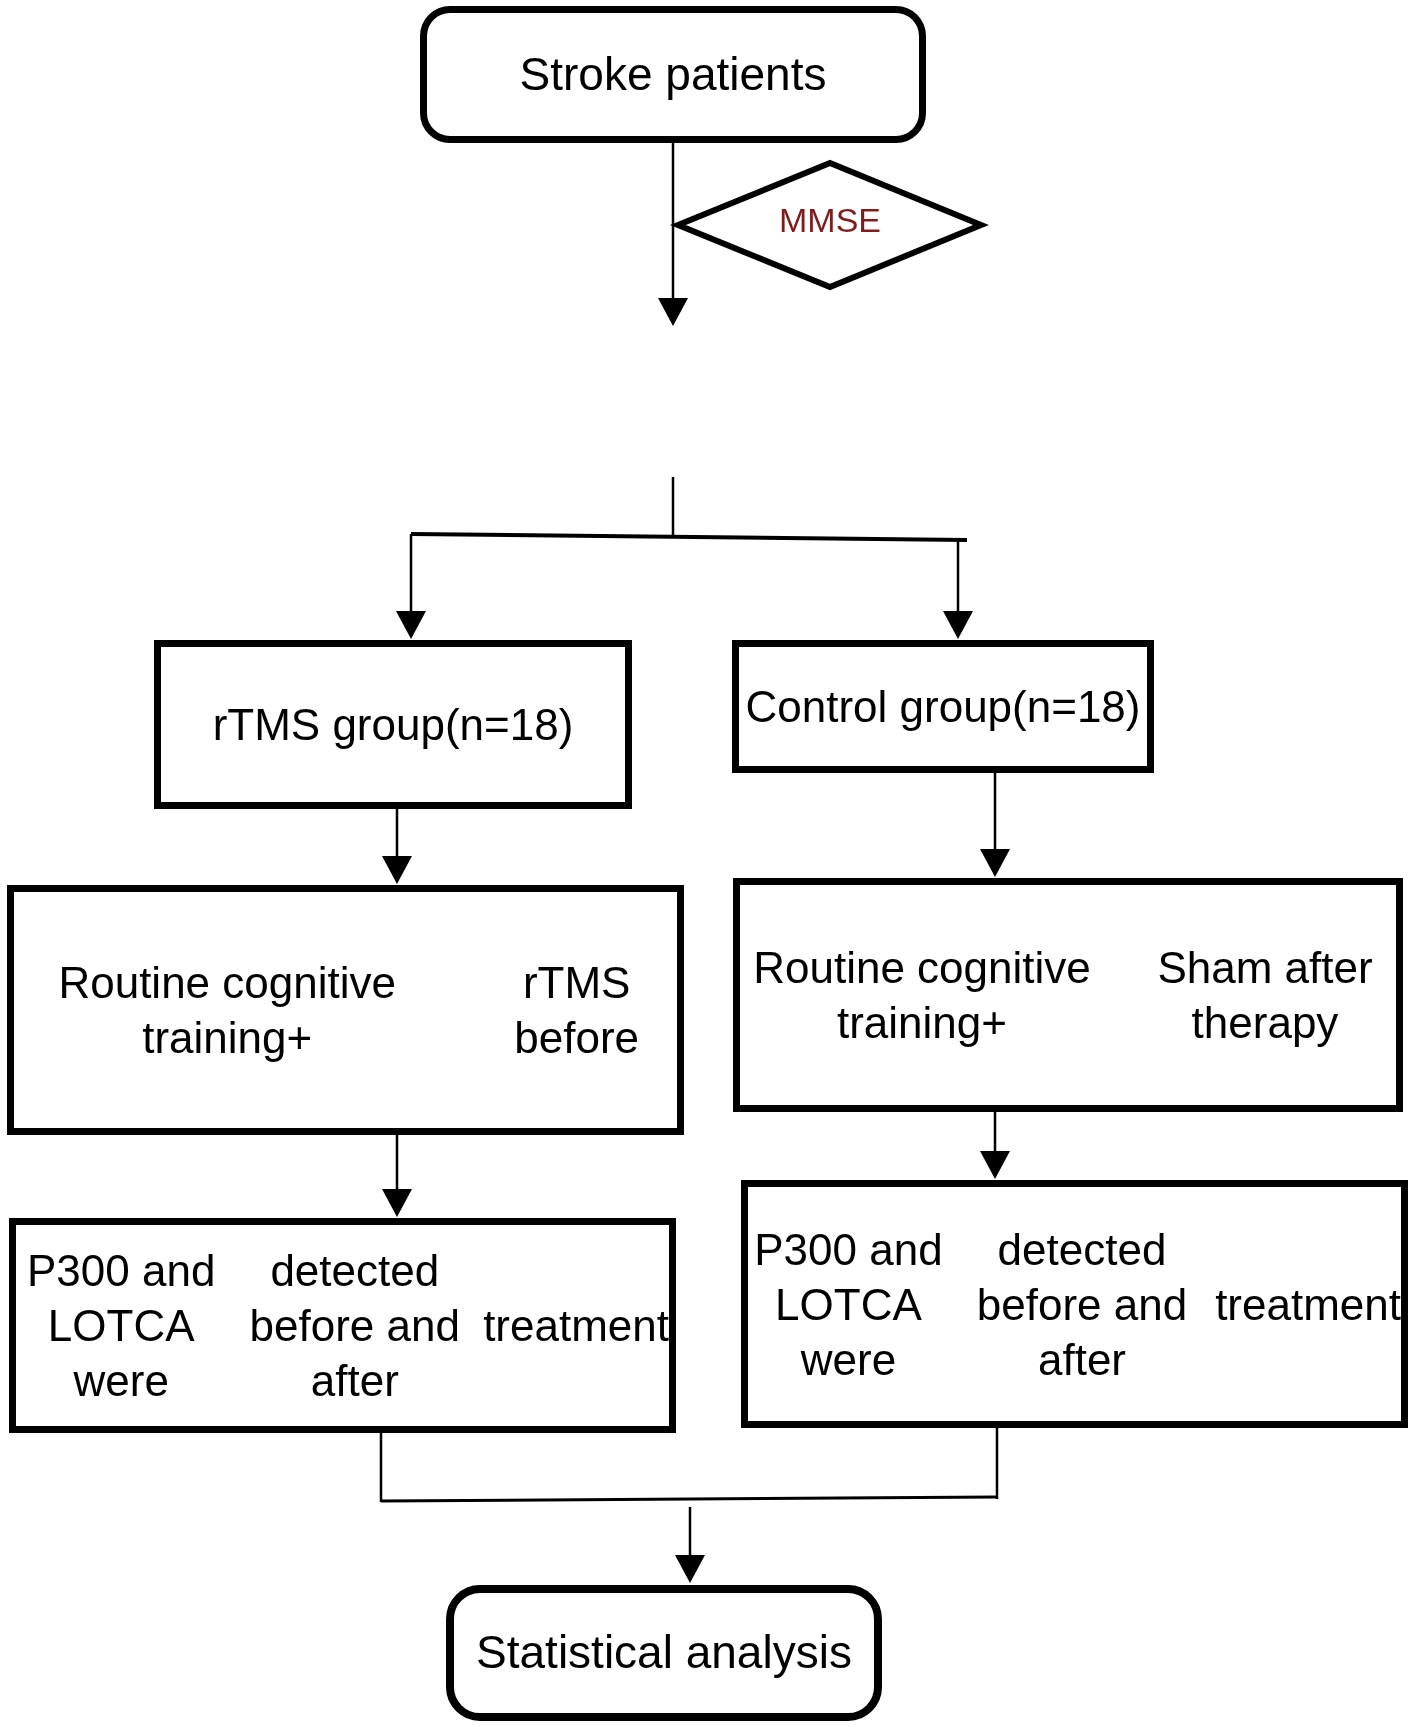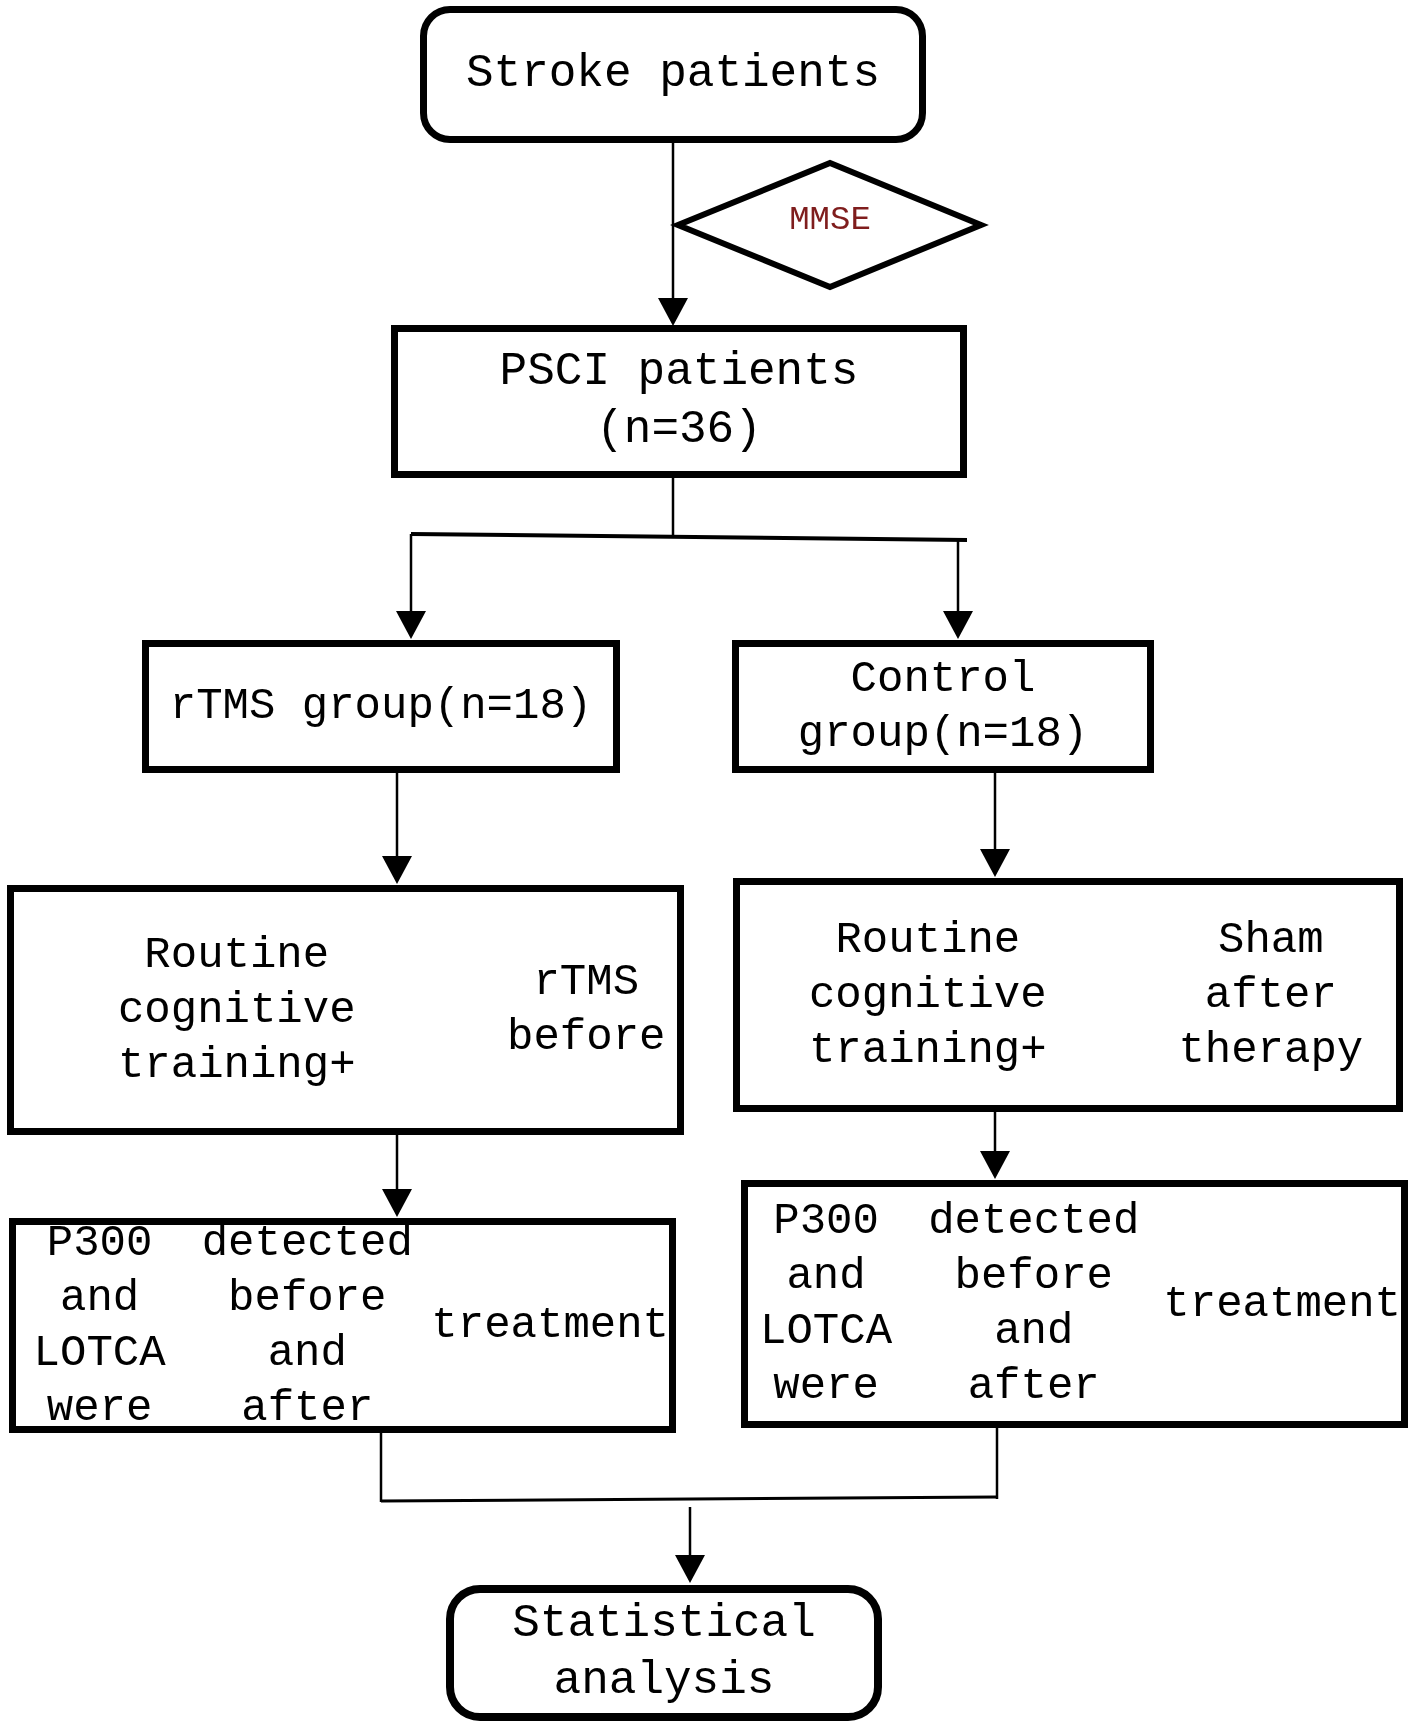--- a/index.html
+++ b/index.html
@@ -2,21 +2,21 @@
 <html><head>
 <meta charset="utf-8">
 <style>
   html,body{margin:0;padding:0;background:#ffffff;}
   .canvas{
     position:relative;
     width:1417px;
     height:1726px;
     background:#ffffff;
     overflow:hidden;
-    font-family:Liberation Mono, monospace;
+    font-family:Liberation Sans, sans-serif;
   }
   .connector-layer{
     position:absolute;
     left:0;top:0;
     pointer-events:none;
   }
   .node{
     position:absolute;
     box-sizing:border-box;
     background:#ffffff;
@@ -88,25 +88,22 @@
   </svg>
 
   <div class="node rounded" style="left:420px;top:6px;width:506px;height:137px;font-size:46px;">
     <span>Stroke patients</span>
   </div>
 
   <div class="diamond-label" style="left:730px;top:201px;width:200px;height:48px;font-size:34px;">
     <span>MMSE</span>
   </div>
 
-  <div class="node" style="left:391px;top:325px;width:576px;height:153px;font-size:46px;">
-    <span>PSCI patients  (n=36)</span>
-  </div>
 
-  <div class="node" style="left:142px;top:640px;width:478px;height:133px;font-size:44px;">
+  <div class="node" style="left:154px;top:640px;width:478px;height:169px;font-size:44px;">
     <span>rTMS group(n=18)</span>
   </div>
 
   <div class="node" style="left:732px;top:640px;width:422px;height:133px;font-size:44px;">
     <span>Control group(n=18)</span>
   </div>
 
   <div class="node" style="left:7px;top:885px;width:677px;height:250px;font-size:44px;">
     <div class="lines" style="gap:36px;">
       <span>Routine cognitive training+</span>

